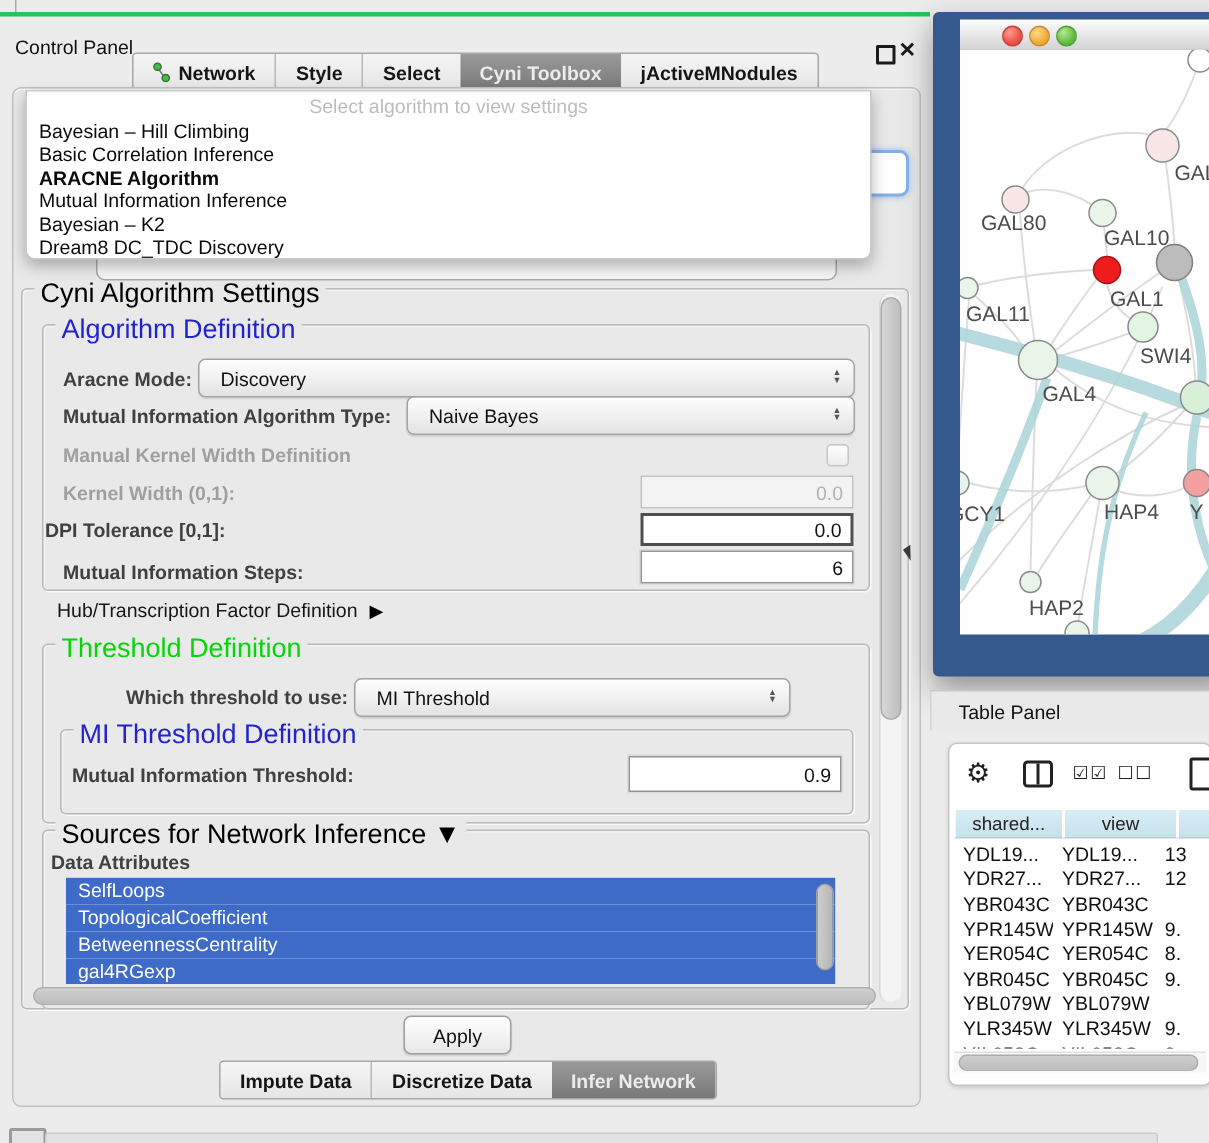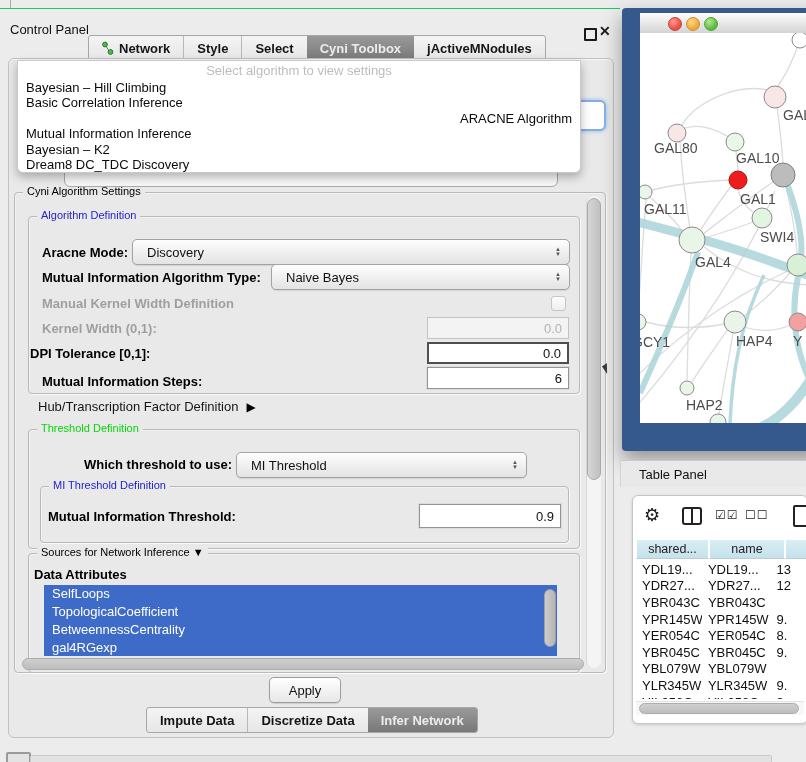--- a/index.html
+++ b/index.html
@@ -1,47 +1,47 @@
 <!DOCTYPE html>
 <html><head>
 <meta charset="utf-8">
 <style>
   html,body{margin:0;padding:0;background:#ececec;font-family:"Liberation Sans",sans-serif;}
   #stage{position:relative;width:806px;height:762px;overflow:hidden;background:#ececec;}
   .abs{position:absolute;}
-  .lbl{font-size:13px;font-weight:bold;color:#000000;white-space:nowrap;}
+  .lbl{font-size:13px;font-weight:bold;color:#404040;white-space:nowrap;}
   .dis{color:#9f9f9f !important;}
   
-  #cp-titlebar{left:0;top:8px;width:620px;height:25px;border-top:1px solid #22c55e;text-align:center;}
+  #cp-titlebar{left:0;top:8px;width:620px;height:25px;border-top:3px solid #22c55e;text-align:center;}
   #cp-title{left:10px;top:13px;font-size:13px;color:#111;}
   #cp-float{left:584px;top:19px;width:9px;height:9px;border:2px solid #1a1a1a;border-radius:1px;}
   #cp-close{left:599px;top:14px;font-size:14px;font-weight:bold;color:#1a1a1a;}
   .topline-tick{left:10px;top:0;width:1px;height:8px;background:#aaa;}
   
   .tabstrip{display:flex;align-items:stretch;border:1px solid #a7a7a7;border-radius:3px;background:linear-gradient(#f4f4f4,#e6e6e6);overflow:hidden;}
   .tab{display:flex;align-items:center;gap:5px;padding:0 13px;font-size:13px;font-weight:bold;color:#151515;position:relative;}
   .tab + .tab{border-left:1px solid #b8b8b8;}
   .tab.sel{background:linear-gradient(#9a9a9a,#787878);color:#ececec;border-left:none;}
   .tab.sel + .tab{border-left:none;}
   #top-tabs{left:88px;top:35px;height:24px;}
   #bottom-tabs{left:146px;top:707px;height:24px;text-align:center;}
   
   #main-panel{left:8px;top:58px;width:604px;height:678px;background:#e9e9e9;border:1px solid #c2c2c2;border-radius:6px;box-shadow:inset 0 1px 0 rgba(255,255,255,.6);}
   
   #algo-popup{left:17px;top:60px;width:562px;height:111px;background:#fff;border:1px solid #c9c9c9;border-radius:0 0 6px 6px;box-shadow:0 4px 10px rgba(0,0,0,.28);z-index:30;}
   #popup-header{left:0;top:2px;width:100%;text-align:center;font-size:13px;color:#bdbdbd;}
   #popup-list{left:8px;top:19px;right:8px;}
   .pitem{font-size:13px;color:#0a0a0a;height:15.4px;line-height:15.4px;white-space:nowrap;}
-  .pitem.bold{font-weight:normal;text-align:right;}
+  .pitem.bold{font-weight:bold;}
   
   #combo-sliver-focus{left:540px;top:100px;width:62px;height:27px;background:#fff;border:2px solid #84aee6;border-radius:6px;box-shadow:0 0 4px #8fb6ea;z-index:5;}
   #combo-sliver-bottom{left:64px;top:150px;width:492px;height:35px;background:#f6f6f6;border:1px solid #a9a9a9;border-radius:6px;z-index:4;}
   
   .grp{border:1px solid #b9b9b9;border-radius:4px;box-shadow:1px 1px 0 rgba(255,255,255,.7), inset 1px 1px 0 rgba(255,255,255,.4);}
-  .legend{position:absolute;top:-8px;left:8px;background:#e9e9e9;padding:0 4px;font-size:11px;white-space:nowrap;}
+  .legend{position:absolute;top:-8px;left:8px;background:#e9e9e9;padding:0 4px;font-size:18px;white-space:nowrap;}
   .legend.blue{color:#2323cd;}
   .legend.green{color:#06d506;}
   
   .combo{background:linear-gradient(#fefefe,#efefef 55%,#e3e3e3);border:1px solid #a3a3a3;border-radius:5px;box-shadow:0 1px 1px rgba(0,0,0,.10);display:flex;align-items:center;padding-left:14px;font-size:13px;color:#111;}
   .steppers{position:absolute;right:8px;top:50%;transform:translateY(-50%);display:flex;flex-direction:column;align-items:center;color:#555;font-size:6px;line-height:5px;}
   
   .tin{background:#fff;border:1px solid #949494;font-size:13px;color:#111;display:flex;align-items:center;justify-content:flex-end;padding-right:6px;box-shadow:0 0 0 1px #dcdcdc;}
   .tin.disabled{background:#f3f3f3;color:#b2b2b2;border-color:#c3c3c3;box-shadow:none;}
   .tin.strong{border:2px solid #4f4f4f;box-shadow:none;}
   .checkbox{width:13px;height:13px;border:1px solid #c6c6c6;border-radius:3px;background:linear-gradient(#fdfdfd,#ededed);}
@@ -292,21 +292,21 @@
     <div class="abs" id="tp-title">Table Panel</div>
   </div>
   <div class="abs" id="tp-card">
     <div class="tp-icon abs" id="icon-gear">⚙</div>
     <div class="tp-icon abs" id="icon-cols"></div>
     <div class="tp-icon abs" id="icon-checked">☑☑</div>
     <div class="tp-icon abs" id="icon-unchecked">☐☐</div>
     <div class="tp-icon abs" id="icon-doc"></div>
     <div class="abs" id="tp-header">
         <div class="th" style="width: 73px;">shared...</div>
-        <div class="th" style="width: 76px;">name</div>
+        <div class="th" style="width: 76px;">view</div>
         <div class="th" style="width: 40px;"></div>
       </div>
     <div class="abs" id="tp-rows">
         <div class="trow">
           <div class="td" style="width: 73px; padding-left: 6px; box-sizing: border-box;">YDL19...</div>
           <div class="td" style="width: 76px; padding-left: 6px; box-sizing: border-box;">YDL19...</div>
           <div class="td" style="width: 40px; padding-left: 6px; box-sizing: border-box;">13</div>
         </div>
         <div class="trow">
           <div class="td" style="width: 73px; padding-left: 6px; box-sizing: border-box;">YDR27...</div>

